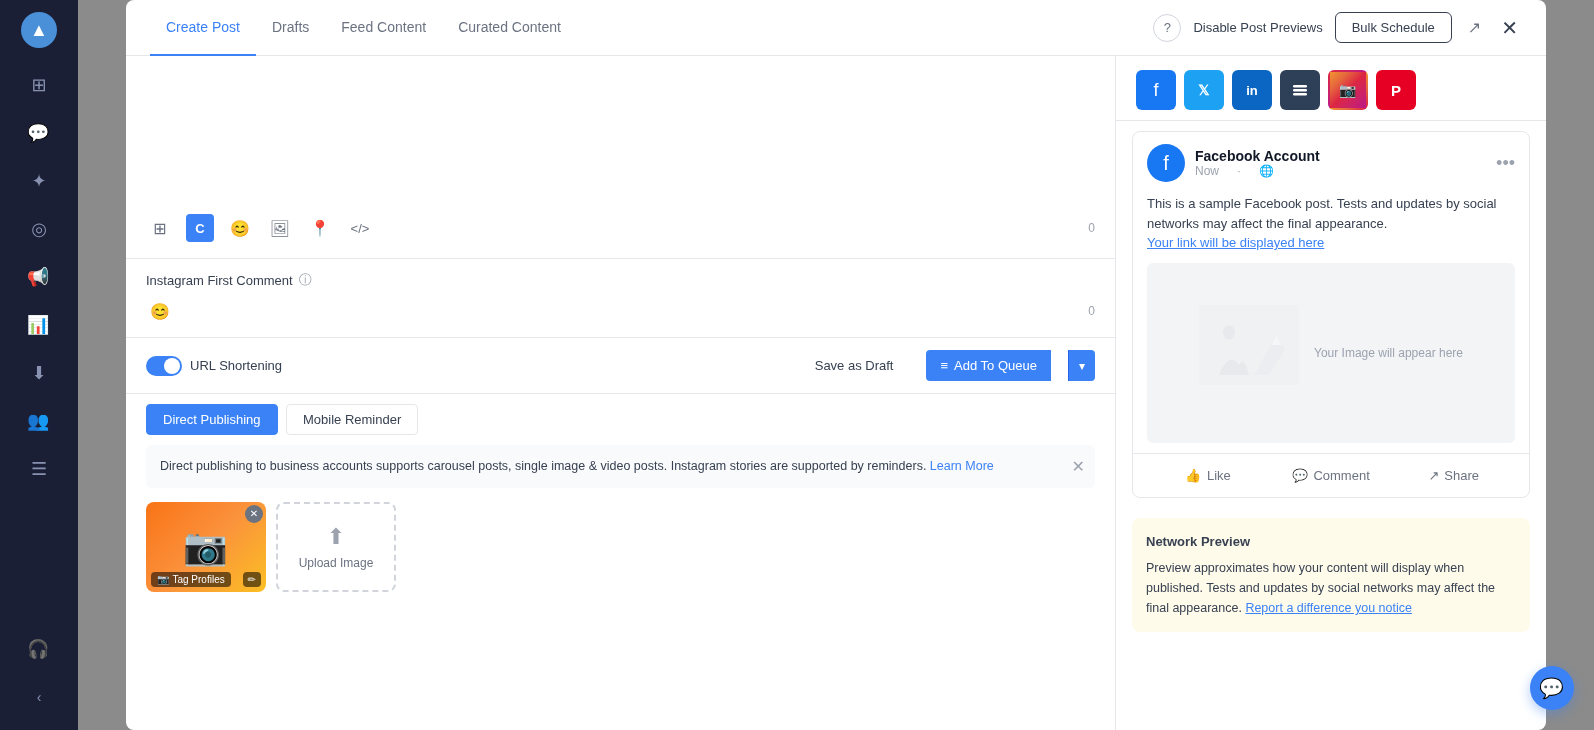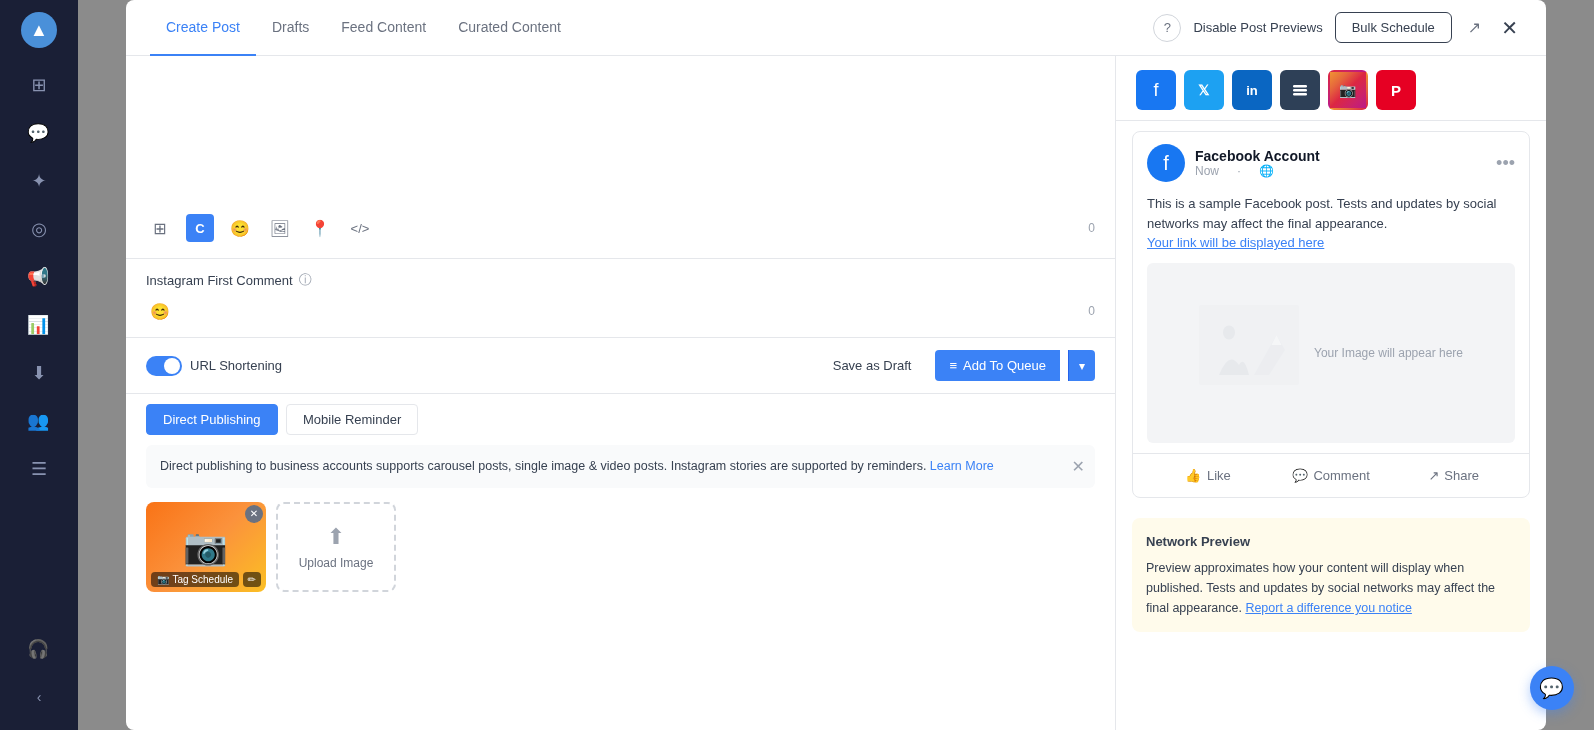--- a/index.html
+++ b/index.html
@@ -242,21 +242,21 @@
     .toggle::after {
       content: '';
       width: 16px; height: 16px;
       background: white;
       border-radius: 50%;
       position: absolute;
       top: 2px; right: 2px;
     }
     .action-btns {
       display: flex;
-      gap: 8px;
+      gap: 17px;
     }
     .save-draft-btn {
       padding: 8px 16px;
       font-size: 13px;
       color: #374151;
       background: white;
       border: none;
       cursor: pointer;
     }
     .add-queue-btn {
@@ -626,21 +626,21 @@
           <span class="info-banner-close">✕</span>
         </div>
 
         <div class="media-area">
 
           <div class="media-thumb">
             <div class="media-thumb-img">📷</div>
             <div class="media-thumb-remove">✕</div>
             <div class="media-thumb-tag">
               <span>📷</span>
-              <span>Tag Schedule</span>
+              <span>Tag Profiles</span>
             </div>
             <div class="media-thumb-edit">✏</div>
           </div>
 
           <div class="upload-btn">
             <span class="upload-icon">⬆</span>
             <span>Upload Image</span>
           </div>
         </div>
 

